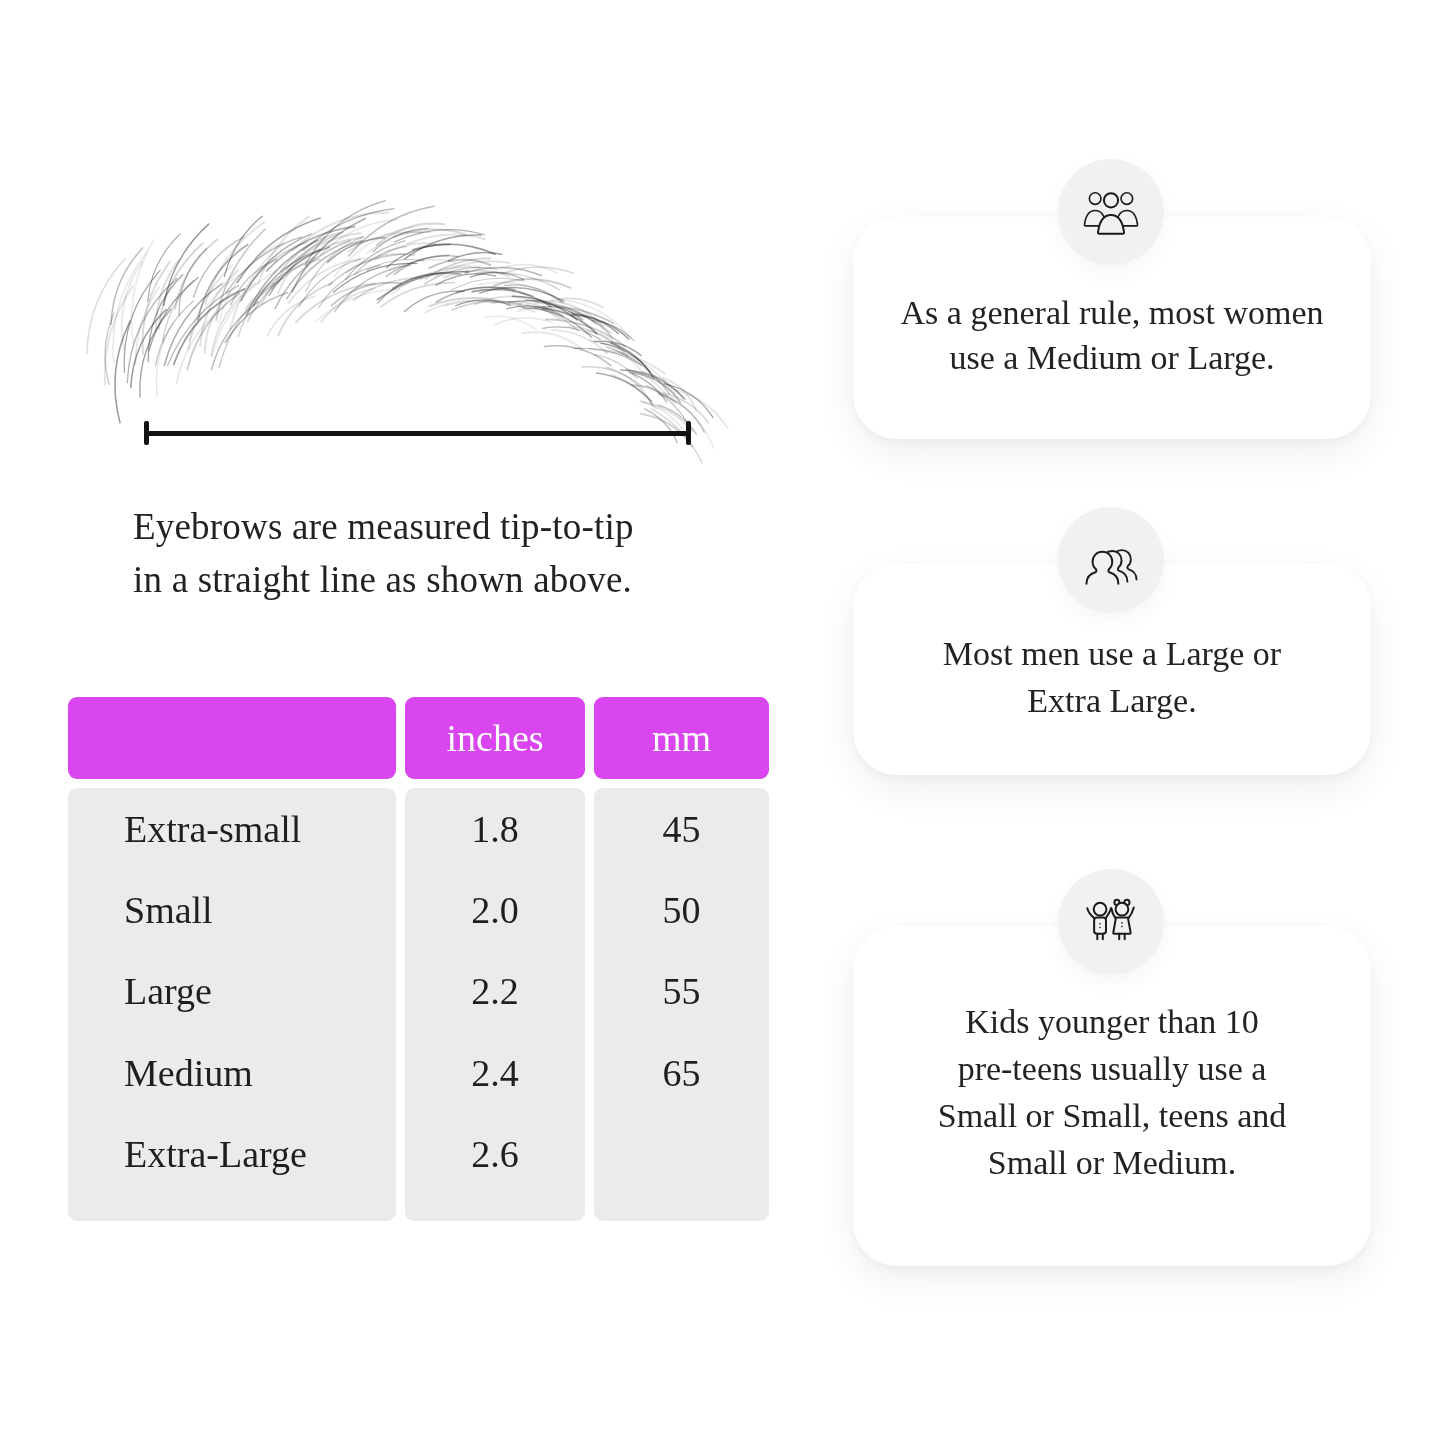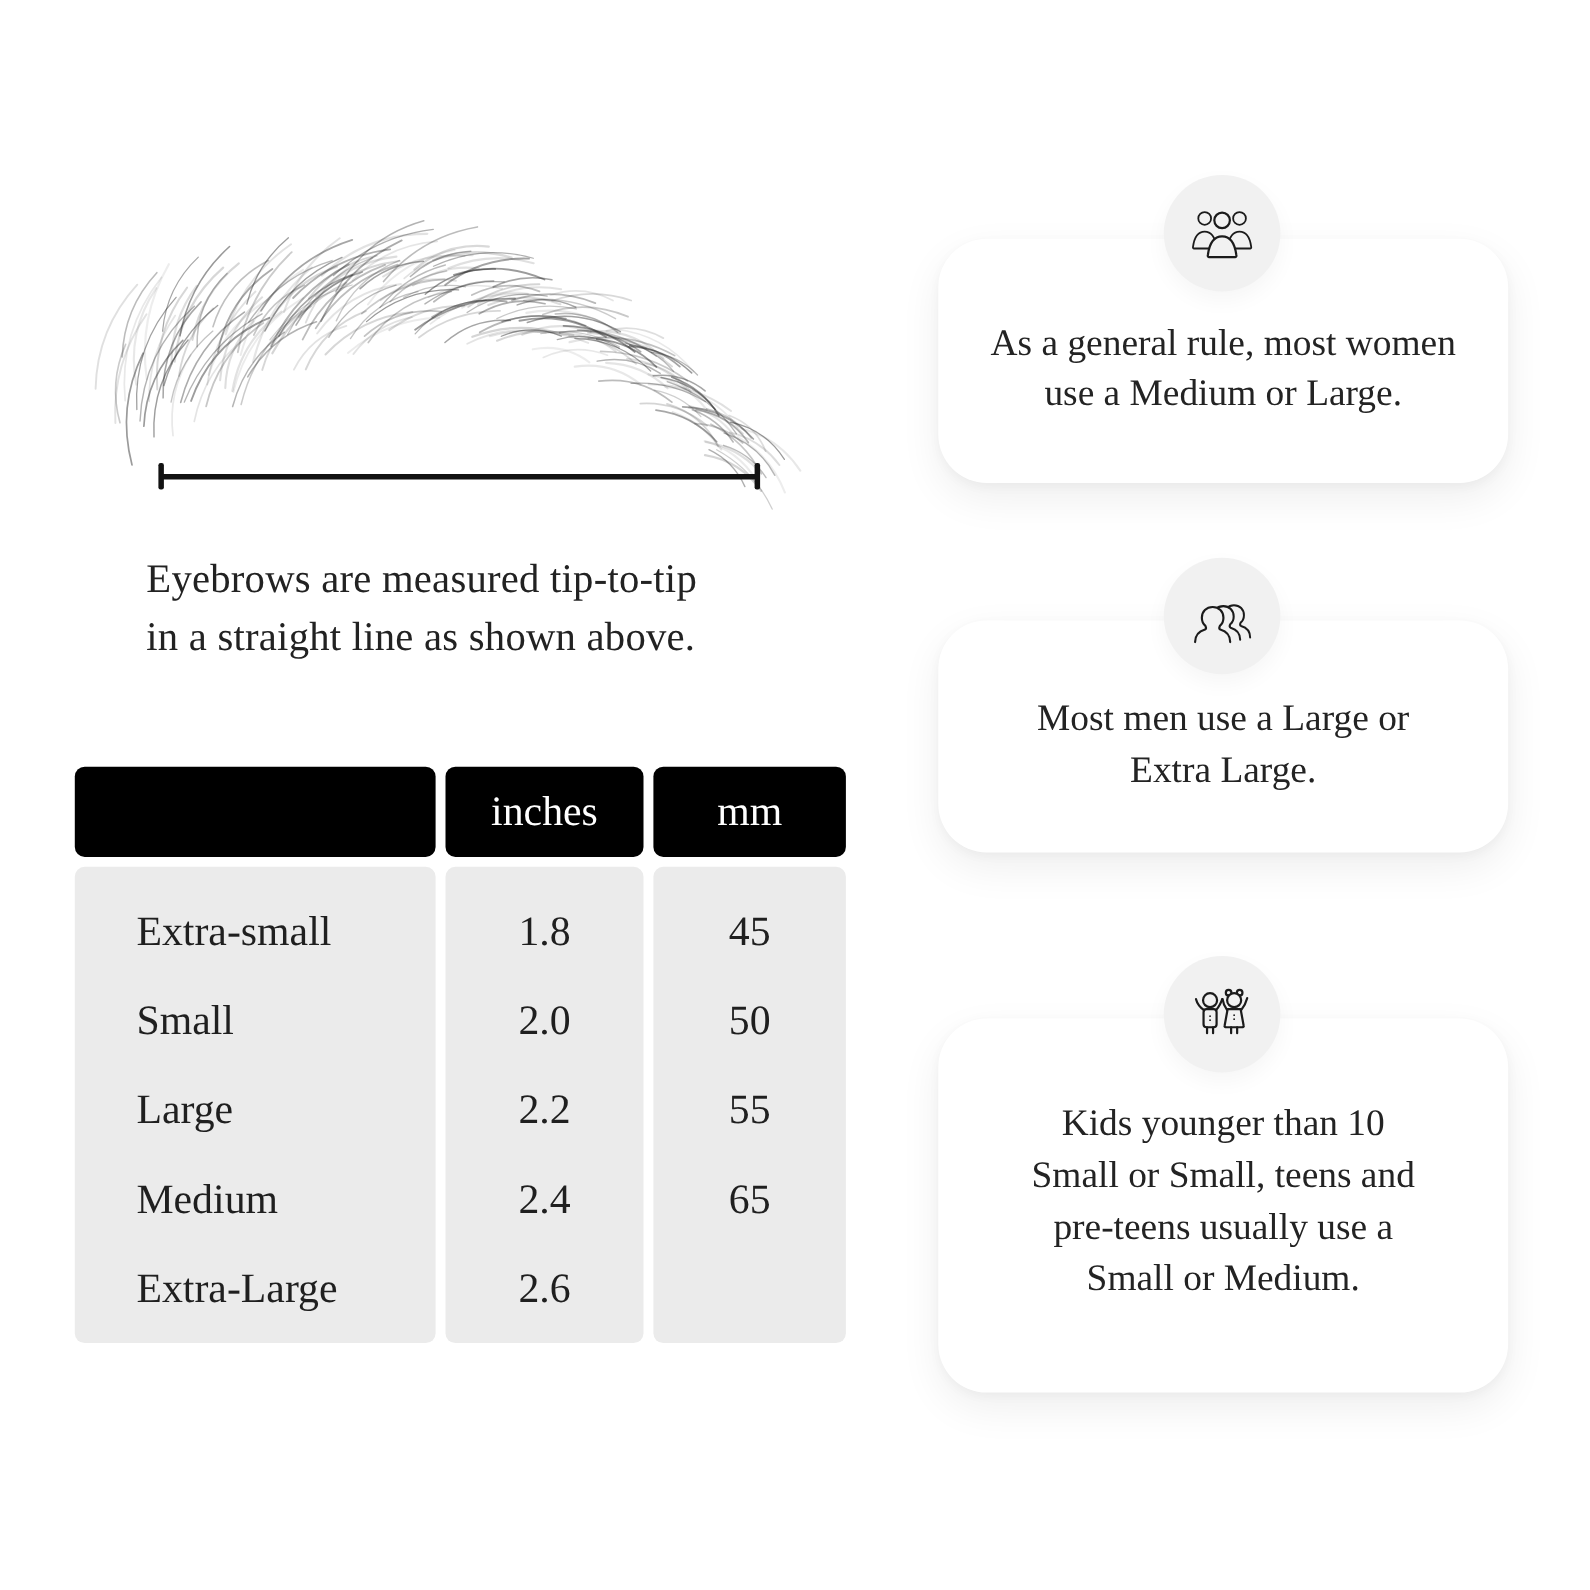--- a/index.html
+++ b/index.html
@@ -12,26 +12,26 @@
   
   .brow-svg{position:absolute; left:112px; top:240px;}
   .mline-bar{position:absolute; left:146px; top:431px; width:543px; height:5px; background:#121212; border-radius:2px;}
   .mline-tick{position:absolute; top:421px; width:5px; height:24px; background:#121212; border-radius:2px;}
   .mline-tick.left{left:144px;}
   .mline-tick.right{left:686px;}
   .caption{position:absolute; left:133px; top:500px; font-size:37px; line-height:53px; color:#222; letter-spacing:.2px;}
 
   
   .th,.tcol{position:absolute; border-radius:9px;}
-  .th{top:697px; height:82px; background:#000000; color:#fff; font-size:38px;
+  .th{top:697px; height:82px; background:#d946ef; color:#fff; font-size:38px;
       display:flex; align-items:center; justify-content:center;}
   .th.size{left:68px; width:328px;}
   .th.inches{left:405px; width:180px;}
   .th.mm{left:594px; width:175px;}
-  .tcol{top:788px; height:433px; background:#ebebeb; padding-top:18px; box-sizing:border-box;}
+  .tcol{top:788px; height:433px; background:#ebebeb; box-sizing:border-box;}
   .tcol.size{left:68px; width:328px;}
   .tcol.inches{left:405px; width:180px;text-align:right;}
   .tcol.mm{left:594px; width:175px;}
   .cell{height:81.4px; display:flex; align-items:center; font-size:38px; color:#1f1f1f;}
   .tcol.size .cell{padding-left:56px;}
   .tcol.inches .cell,.tcol.mm .cell{justify-content:center;}
 
   
   .card{position:absolute; left:853px; width:518px; background:#ffffff; border-radius:44px;
         box-shadow:0 14px 38px rgba(0,0,0,.065), 0 3px 10px rgba(0,0,0,.035);}
@@ -337,22 +337,22 @@
       </g>
       <g class="icon-stroke">
         <path d="M -16,26 c 0,-8 4,-12 11,-14 c 1,-0.5 1.5,-2 0.5,-4 c -2.5,-2 -4,-5.5 -4,-9 c 0,-7 5,-12 12,-12 c 7,0 12,5 12,12 c 0,3.5 -1.5,7 -4,9 c -1,2 -0.5,3.5 0.5,4 c 7,2 11,6 11,14"></path>
       </g>
     </svg>
   </div>
 
   <div class="card card3">
     <div class="card-text txt3">
       <div>Kids younger than 10</div>
+      <div>pre-teens usually use a</div>
       <div>Small or Small, teens and</div>
-      <div>pre-teens usually use a</div>
       <div>Small or Medium.</div>
     </div>
   </div>
   <div class="icon-circle circ3">
     <svg width="62" height="52" viewBox="-34 -30 68 56">
       <g class="icon-stroke" style="stroke-width:2.2">
 
         <path d="M -18,-6 C -22,-9 -25,-13 -26,-17" fill="none"></path>
         <path d="M -6,-6 C -3,-10 -1,-13 0,-17" fill="none"></path>
         <circle cx="-12" cy="-16" r="7" class="icon-fillwhite"></circle>

